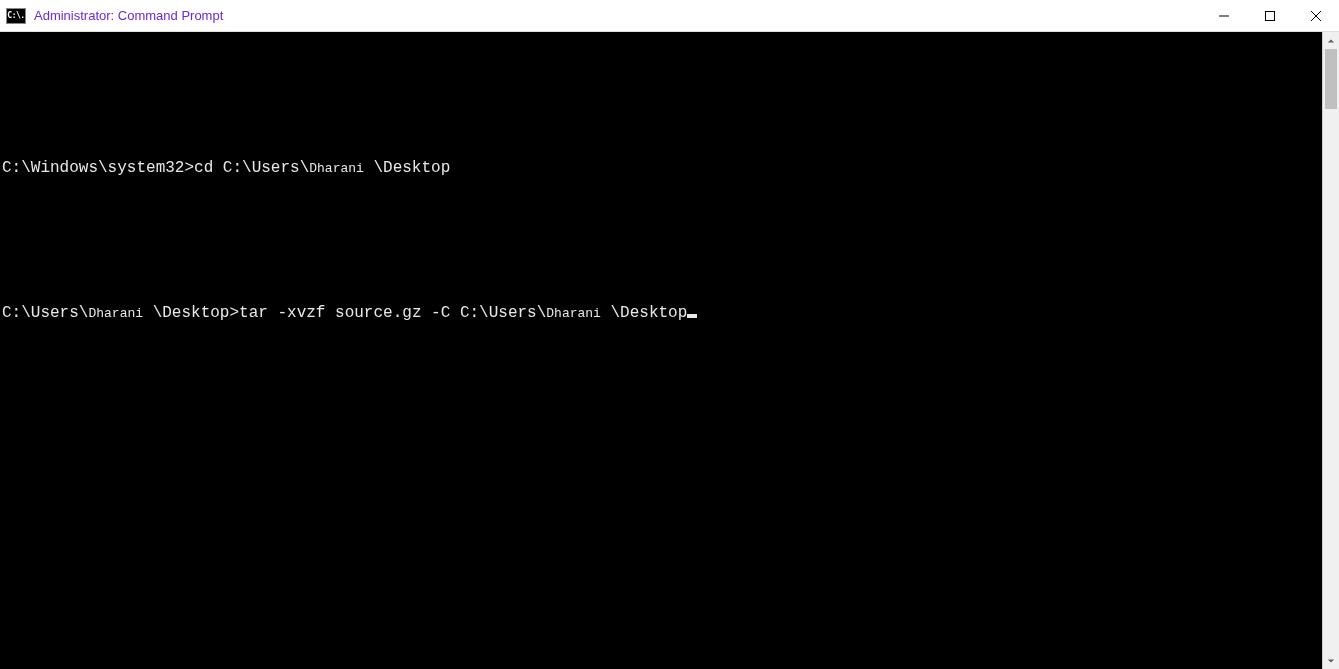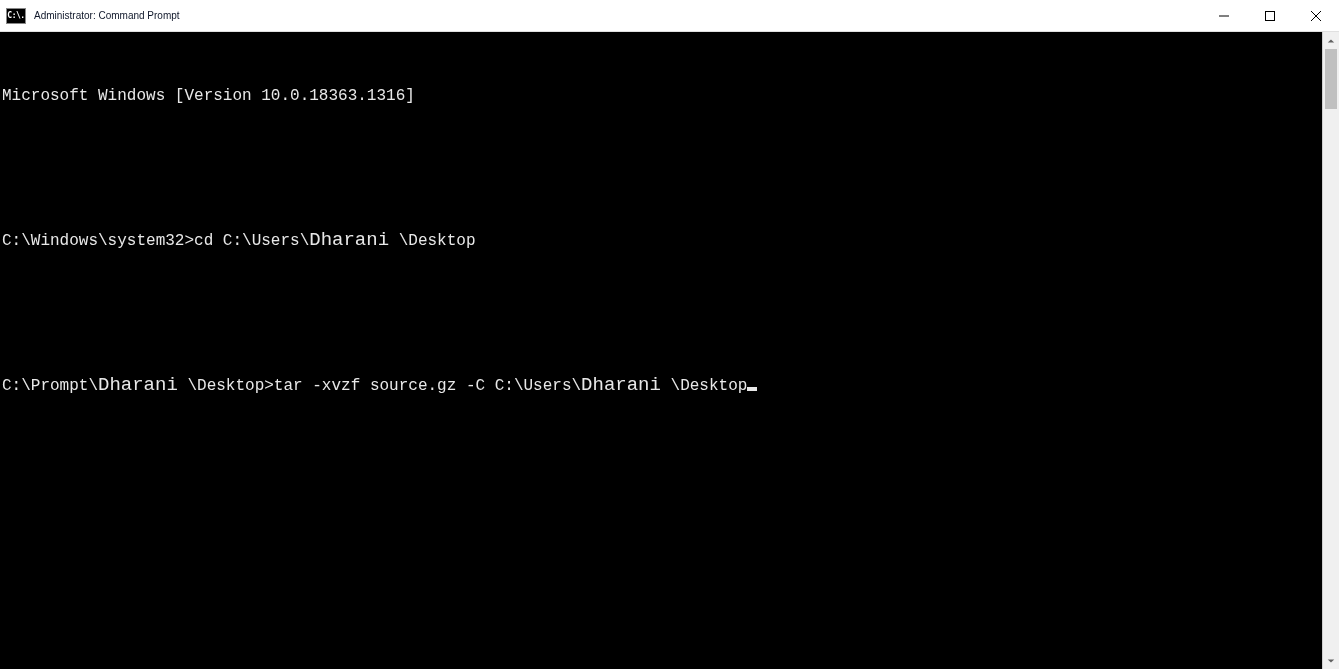--- a/index.html
+++ b/index.html
@@ -32,22 +32,22 @@
     font-family: monospace;
     display: flex;
     align-items: center;
     justify-content: center;
     margin-right: 8px;
     border: 1px solid #888;
     font-weight: bold;
     letter-spacing: -0.5px;
   }
   .titlebar-text {
-    font-size: 10px;
-    color: #0f172a;
+    font-size: 13px;
+    color: #6d28d9;
     flex: 1;
   }
   .window-controls {
     display: flex;
     height: 100%;
   }
   .win-btn {
     width: 46px;
     height: 100%;
     display: flex;
@@ -75,21 +75,21 @@
     line-height: 24px;
     padding: 4px 0 4px 2px;
     white-space: pre;
     flex: 1;
     overflow: hidden;
   }
   .terminal .line {
     display: block;
   }
   .terminal .small {
-    font-size: 19px;
+    font-size: 13px;
     vertical-align: baseline;
   }
   .cursor {
     display: inline-block;
     width: 10px;
     height: 4px;
     background: #e8e8e8;
     vertical-align: baseline;
     margin-bottom: -1px;
   }
@@ -147,25 +147,24 @@
       <svg viewBox="0 0 10 10">
           <line x1="0" y1="0" x2="10" y2="10"></line>
           <line x1="10" y1="0" x2="0" y2="10"></line>
         </svg>
     </div>
   </div>
 </div>
 
 <div class="terminal-wrap">
   <div class="terminal">
-    <span class="line">Microsoft Windows [Version 10.0.18363.1316]</span>
     <span class="line"> </span>
     <span class="line"><span>C:\Windows\system32&gt;cd C:\Users\</span><span class="small">Dharani</span><span> \Desktop</span></span>
     <span class="line"> </span>
-    <span class="line"><span>C:\Prompt\</span><span class="small">Dharani</span><span> \Desktop&gt;tar -xvzf source.gz -C C:\Users\</span><span class="small">Dharani</span><span> \Desktop</span><span class="cursor"></span></span>
+    <span class="line"><span>C:\Users\</span><span class="small">Dharani</span><span> \Desktop&gt;tar -xvzf source.gz -C C:\Users\</span><span class="small">Dharani</span><span> \Desktop</span><span class="cursor"></span></span>
   </div>
   <div class="scrollbar">
     <div class="scroll-arrow">
       <svg viewBox="0 0 10 10">
           <path d="M1 7 L5 3 L9 7 Z"></path>
         </svg>
     </div>
     <div class="scroll-track">
       <div class="scroll-thumb"></div>
     </div>

